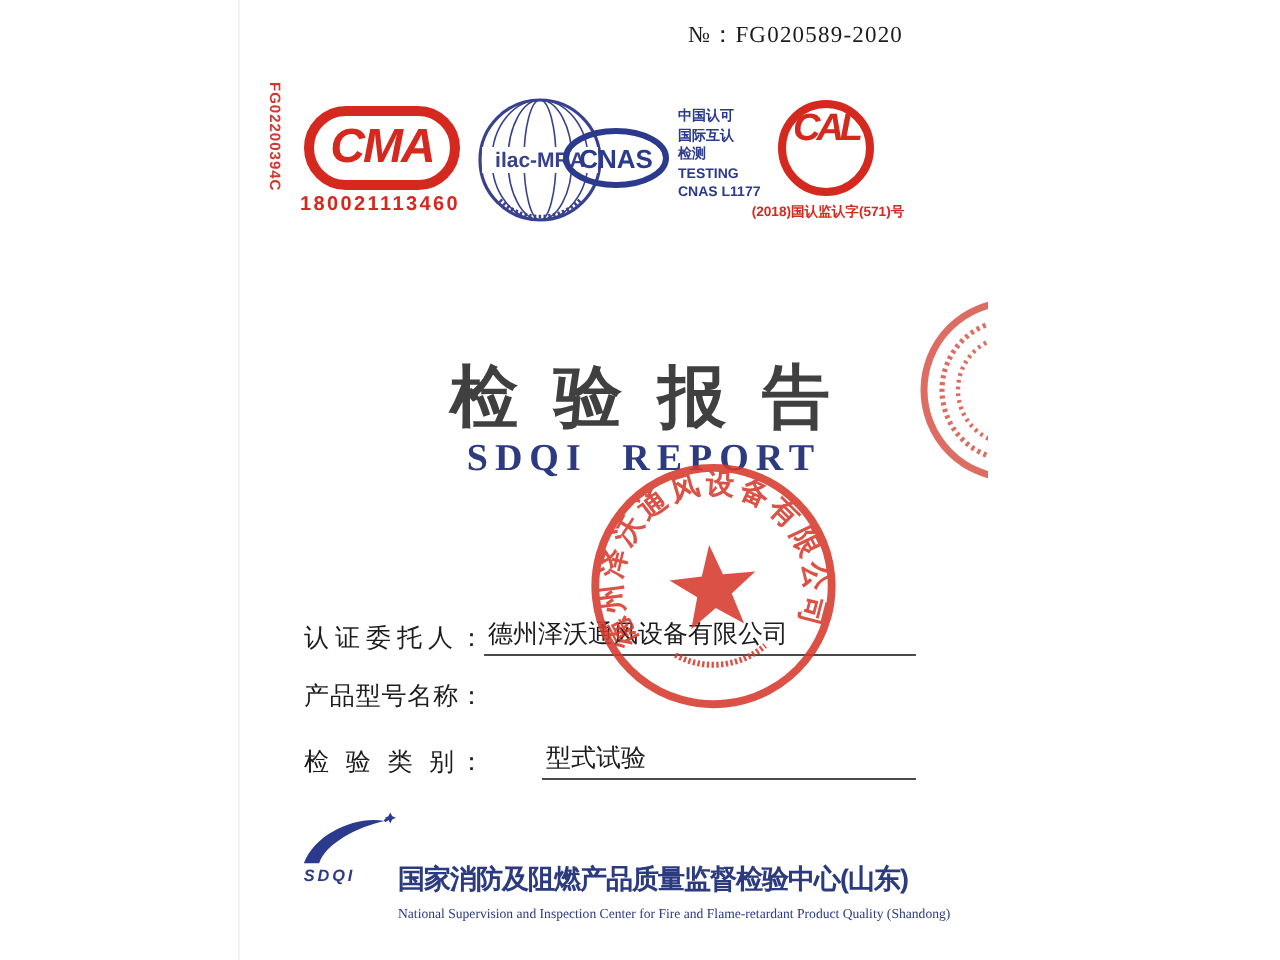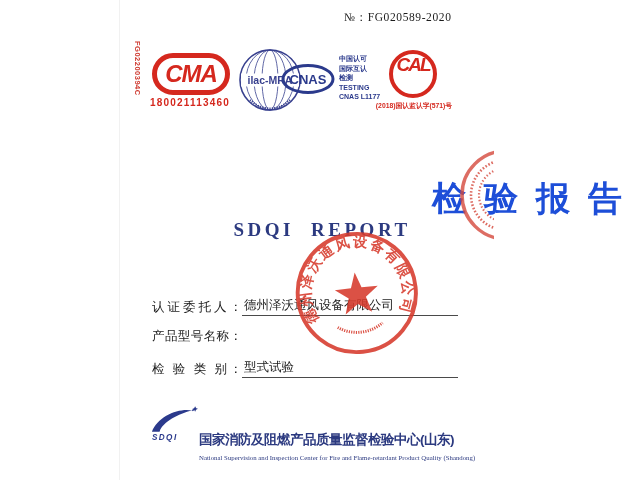--- a/index.html
+++ b/index.html
@@ -36,31 +36,31 @@
   .cnas-lines{left:339px;top:54px;width:50px;color:#2b3a8c;font-weight:bold;
     font-size:7px;line-height:9.5px;}
   
   .cal-circle{left:389px;top:50px;width:48px;height:48px;border:4px solid #d5281e;
     border-radius:50%;display:flex;justify-content:center;box-sizing:border-box;}
   .cal-text{font-style:italic;font-weight:900;font-size:19px;color:#d5281e;letter-spacing:-2px;}
   .cal-caption{left:370px;top:101px;width:88px;text-align:center;color:#d5281e;
     font-size:6.8px;font-weight:bold;white-space:nowrap;}
 
   
-  .title-zh{left:0;top:176px;width:640px;text-align:right;color:#1d4ed8;
+  .title-zh{left:0;top:176px;width:640px;text-align:center;color:#404040;
     font-size:34px;font-weight:bold;letter-spacing:18px;padding-left:18px;box-sizing:border-box;}
   .title-en{left:0;top:219px;width:640px;text-align:center;color:#2c3a80;
     font-family:"Liberation Serif","DejaVu Serif",serif;font-size:19px;font-weight:bold;
     letter-spacing:3.5px;word-spacing:9px;padding-left:4px;box-sizing:border-box;}
 
   
-  .field-row{left:152px;width:306px;display:flex;align-items:flex-end;font-size:12.5px;}
+  .field-row{left:152px;width:306px;display:flex;align-items:flex-end;font-size:12.5px;margin-top:12px;}
   .row-applicant{top:297px;}
   .row-model{top:328px;}
-  .row-category{top:359px;}
+  .row-category{top:359px;gap:29px;}
   .f-label{width:90px;flex:0 0 90px;color:#1c1c1c;text-align:justify;text-align-last:justify;
     white-space:nowrap;overflow:hidden;}
   .f-value{flex:1;border-bottom:1px solid #4a4a4a;padding:0 0 1px 2px;color:#1c1c1c;
     white-space:nowrap;overflow:hidden;}
 
   
   .main-seal{left:293px;top:229px;opacity:0.88;transform:rotate(-6deg);}
   .edge-seal{left:444px;top:149px;opacity:0.8;}
 
   

